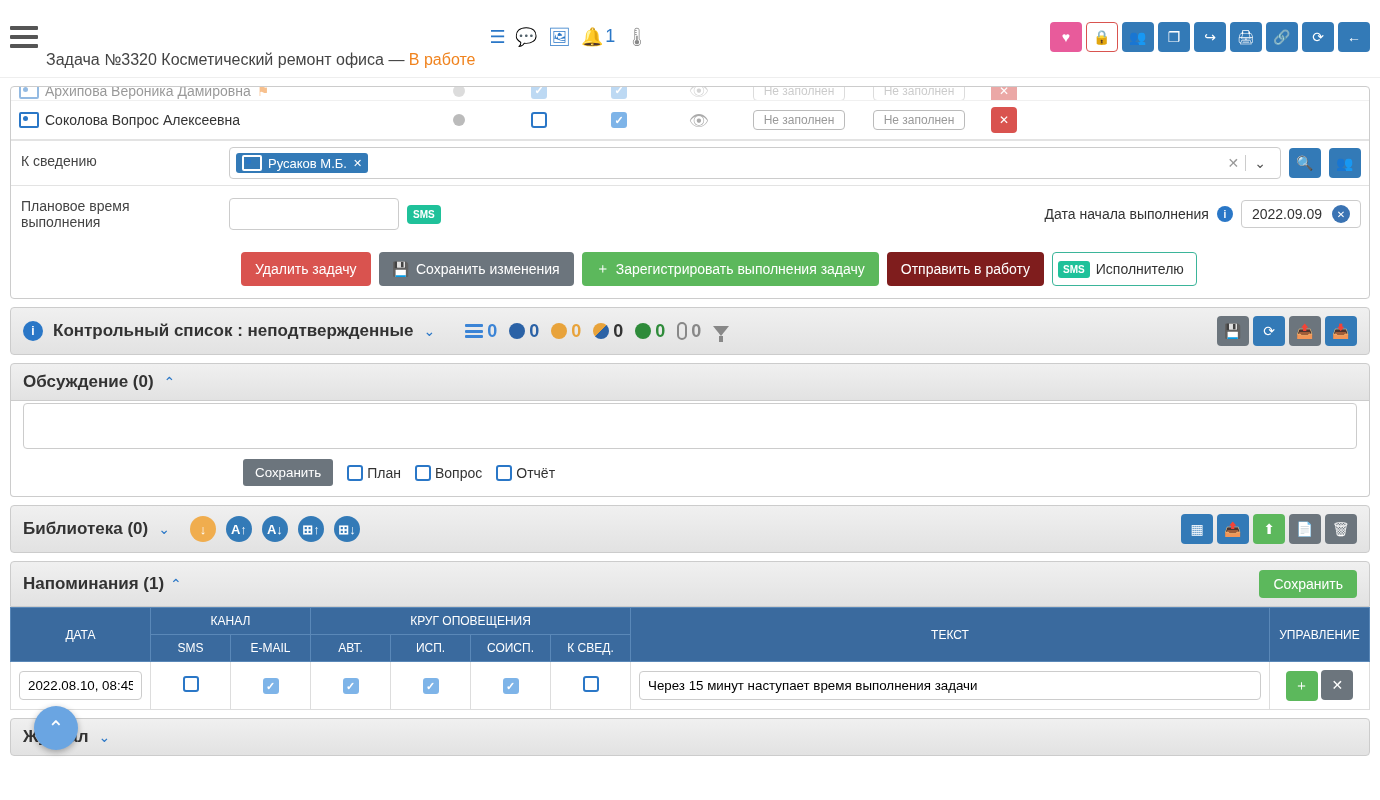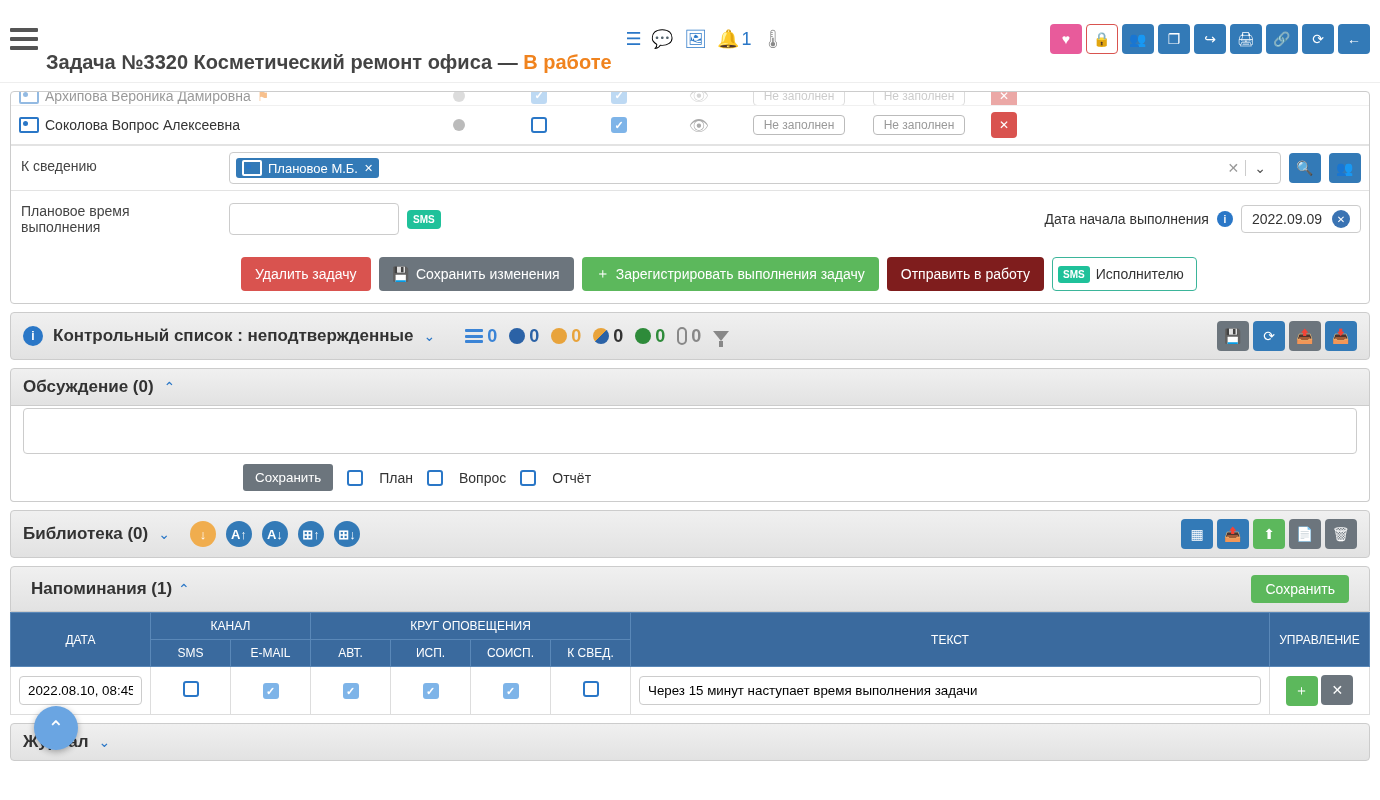--- a/index.html
+++ b/index.html
@@ -2,21 +2,21 @@
 <html><head>
 <meta charset="utf-8">
 <style>
 * { box-sizing: border-box; margin: 0; padding: 0; }
 body { font-family: 'Segoe UI', Tahoma, sans-serif; font-size: 14px; color: #333; background: #fff; }
 
 
 .header { display: flex; align-items: center; padding: 4px 10px 8px; gap: 8px; border-bottom: 1px solid #eee; }
 .hamburger { width: 28px; height: 22px; display: flex; flex-direction: column; justify-content: space-between; cursor: pointer; }
 .hamburger span { height: 4px; background: #555; border-radius: 1px; }
-.title { font-size: 20px; font-weight: 700; color: #444; margin-top: 47px; }
+.title { font-size: 16px; font-weight: 400; color: #444; margin-top: 47px; }
 .title .status { color: #f0831e; }
 .header-icons { display: flex; align-items: center; gap: 10px; margin-left: 6px; }
 .hicon { color: #2a77c7; font-size: 18px; display: inline-flex; align-items: center; }
 .hicon.bell { display: flex; align-items: center; gap: 2px; }
 .header-right { margin-left: auto; display: flex; gap: 4px; }
 .iconbtn { width: 32px; height: 30px; border-radius: 4px; display: inline-flex; align-items: center; justify-content: center; color: #fff; font-size: 14px; cursor: pointer; }
 .iconbtn.blue { background: #337ab7; }
 .iconbtn.outline { background: #fff; border: 1px solid #d9534f; color: #d9534f; }
 .iconbtn.pink { background: #e85b9b; }
 
@@ -88,31 +88,31 @@
 .smbtn.blue { background: #337ab7; }
 .smbtn.green { background: #5cb85c; }
 
 
 .section-body { border: 1px solid #ccc; border-top: none; border-radius: 0 0 4px 4px; margin: -8px 10px 8px; padding: 10px 12px; }
 .disc-row { display: flex; gap: 10px; }
 .disc-label { flex: 0 0 210px; font-size: 14px; }
 .disc-input { flex: 1; border: 1px solid #ccc; border-radius: 4px; min-height: 46px; }
 .disc-ctrl { margin-left: 220px; margin-top: 10px; display: flex; align-items: center; gap: 14px; }
 .save-sm { background: #6c757d; color: #fff; border-radius: 3px; padding: 6px 12px; border: none; cursor: pointer; }
-.chk-label { display: flex; align-items: center; gap: 16px; font-size: 14px; }
+.chk-label { display: flex; align-items: center; gap: 4px; font-size: 14px; }
 
 
 .lib-icons { display: flex; gap: 10px; align-items: center; margin-left: 10px; }
 .lib-ico { width: 26px; height: 26px; border-radius: 50%; display: inline-flex; align-items: center; justify-content: center; color: #fff; font-size: 13px; font-weight: bold; }
 .lib-ico.orange { background: #f0ad4e; }
 .lib-ico.blue { background: #337ab7; }
 
 
 .rem-wrap { margin: 8px 10px; }
-.rem-head { background: linear-gradient(#f0f0f0,#e2e2e2); border: 1px solid #ccc; border-radius: 4px 4px 0 0; padding: 8px 20px; display: flex; align-items: center; }
+.rem-head { background: linear-gradient(#f0f0f0,#e2e2e2); border: 1px solid #ccc; border-radius: 4px 4px 0 0; padding: 8px 12px; display: flex; align-items: center; }
 .rem-head .btn.green { margin-left: auto; padding: 6px 14px; }
 .rem-table { width: 100%; border-collapse: collapse; border: 1px solid #ccc; }
 .rem-table th { background: #3a6a9e; color: #fff; padding: 6px 8px; font-size: 12px; font-weight: 500; border: 1px solid #5a88b8; text-align: center; }
 .rem-table td { padding: 8px; border: 1px solid #ddd; background: #fff; text-align: center; }
 .rem-table td input[type=text] { border: 1px solid #ccc; border-radius: 4px; padding: 6px 8px; width: 100%; }
 .rem-table .wide { text-align: left; }
 
 
 .fab { position: fixed; left: 34px; bottom: 50px; width: 44px; height: 44px; border-radius: 50%; background: #6aa5e2; color: #fff; display: flex; align-items: center; justify-content: center; font-size: 20px; box-shadow: 0 2px 6px rgba(0,0,0,.3); cursor: pointer; }
 
@@ -209,21 +209,21 @@
         <span class="del-sm">✕</span>
       </div>
   </div>
 
   <div class="form-row">
     <div class="form-label">К сведению</div>
     <div class="form-field">
       <div class="tag-input">
         <span class="tag">
             <span class="card-ico" style="border-color:#fff"></span>
-            <span>Плановое М.Б.</span>
+            <span>Русаков М.Б.</span>
             <span class="x">✕</span>
           </span>
         <span class="tag-clear">✕</span>
         <span class="tag-dd">⌄</span>
       </div>
       <span class="iconbtn blue">🔍</span>
       <span class="iconbtn blue">👥</span>
     </div>
   </div>
 

